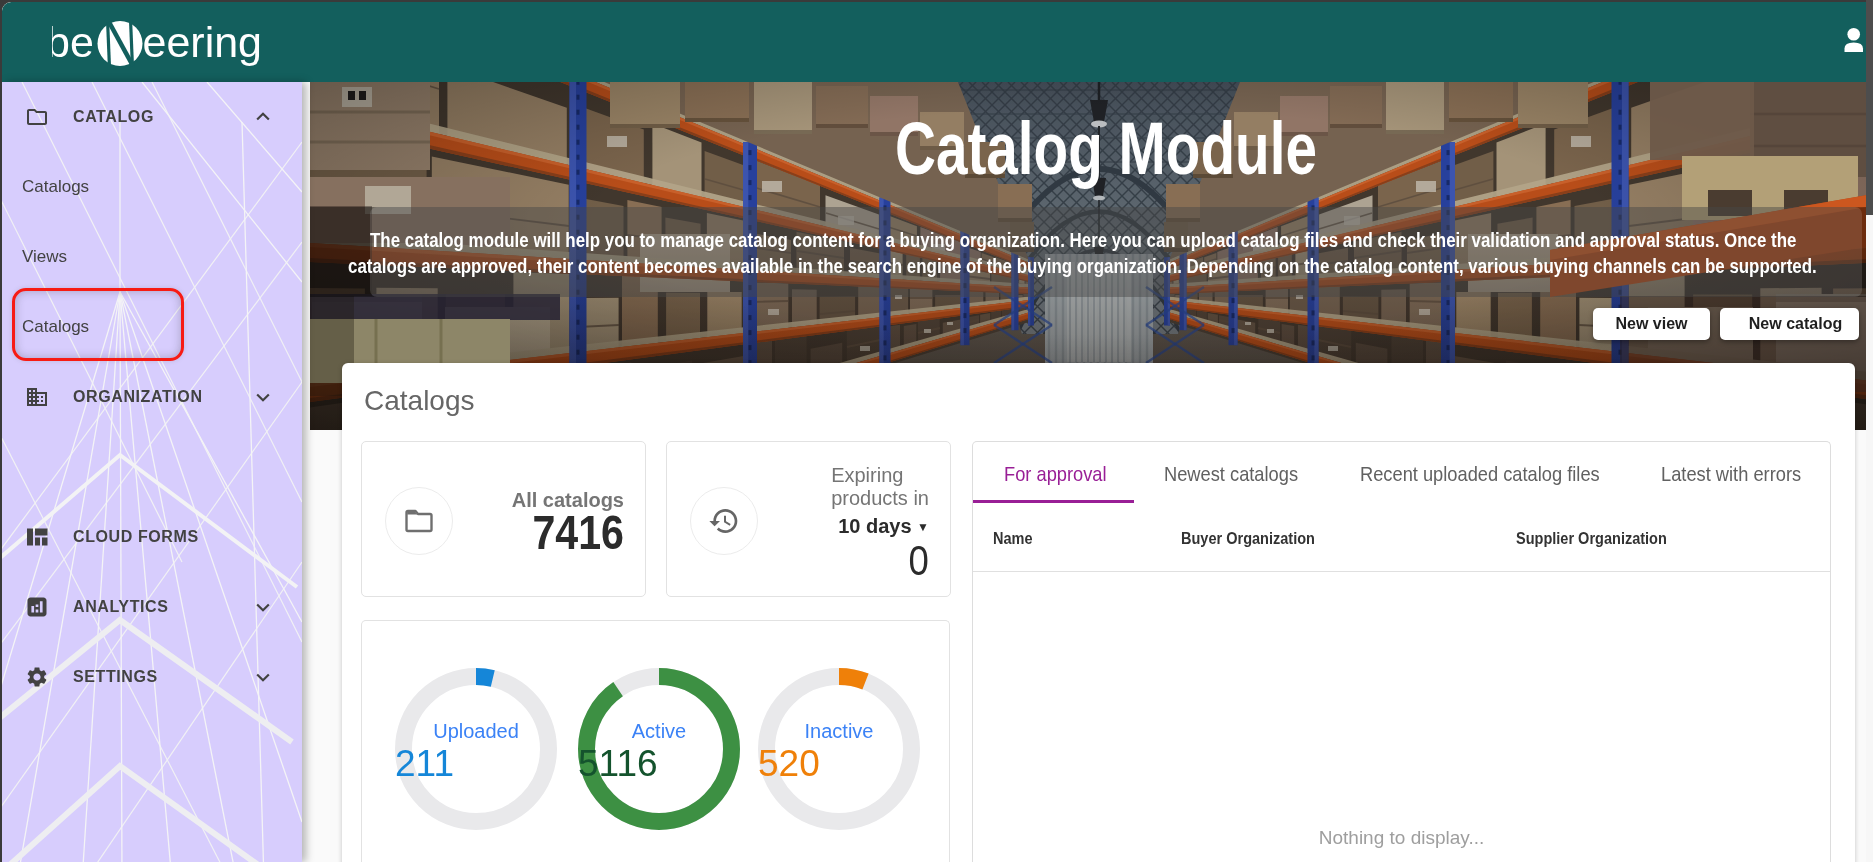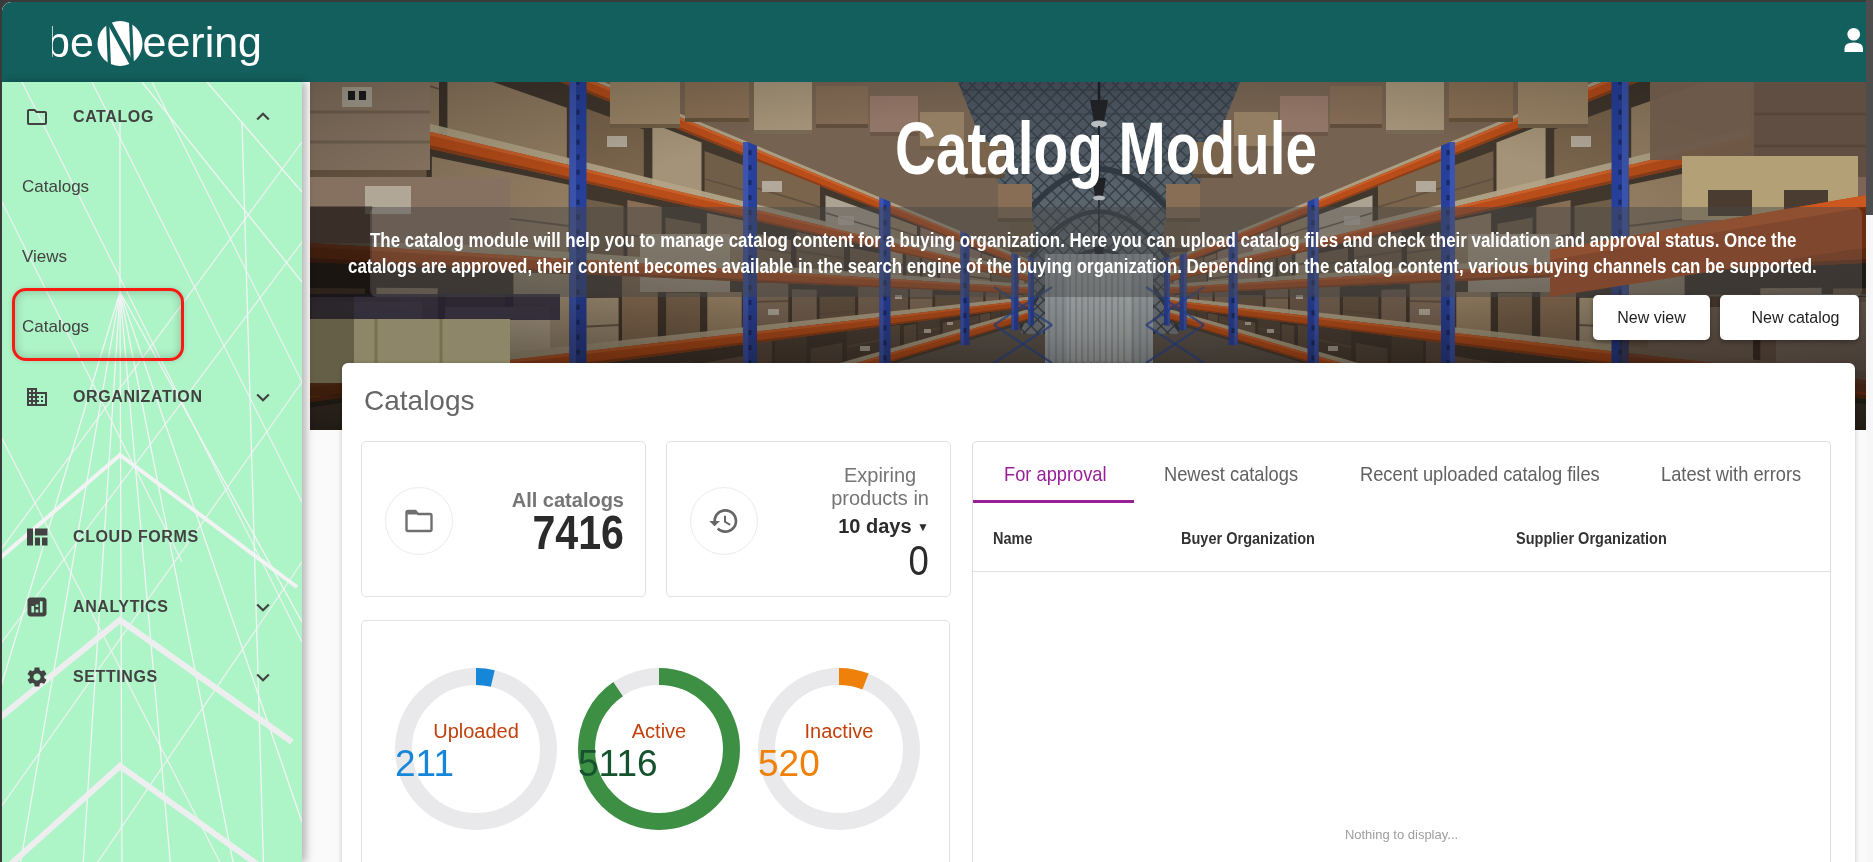--- a/index.html
+++ b/index.html
@@ -7,21 +7,21 @@
     font-family:"Liberation Sans", sans-serif; }
   #stage { position:relative; width:1873px; height:862px; }
   #app { position:absolute; left:2px; top:2px; width:1864px; height:860px;
     background:#fafafa; border-top-left-radius:9px; overflow:hidden; }
   
   #hdr { position:absolute; left:0; top:0; width:1864px; height:80px; background:#135f5d;
     border-top-left-radius:9px; }
   #logo { position:absolute; left:50px; top:14px; height:56px; }
   #usr { position:absolute; left:1842px; top:26px; }
   
-  #side { position:absolute; left:0; top:80px; width:300px; height:780px; background:#86efac;
+  #side { position:absolute; left:0; top:80px; width:300px; height:780px; background:#c4b5fd;
     box-shadow:4px 0 8px rgba(0,0,0,0.28); }
   #side .row { position:absolute; left:0; width:300px; height:40px; color:#424242; }
   #side .row .ic { position:absolute; left:23px; top:50%; transform:translateY(-50%); }
   #side .row .lbl { position:absolute; left:71px; top:50%; transform:translateY(-50%);
     font-size:16px; font-weight:bold; letter-spacing:0.6px; }
   #side .row .sub { position:absolute; left:20px; top:50%; transform:translateY(-50%);
     font-size:17px; }
   #side .row .chev { position:absolute; left:251px; top:50%; transform:translateY(-50%); }
   #redbox { position:absolute; left:10px; top:206px; width:172px; height:73px;
     border:3.2px solid #f71b14; border-radius:14px;
@@ -30,53 +30,53 @@
   #hero { position:absolute; left:300px; top:80px; width:1564px; height:348px; overflow:hidden;margin-left:8px; }
   #hero svg.bg { position:absolute; left:0; top:0; filter:blur(0.7px); }
   #htitle { position:absolute; left:14px; top:23px; width:1564px; text-align:center;
     color:#fff; font-size:75px; font-weight:bold; transform:scaleX(0.756); }
   #hband { position:absolute; left:0; top:125px; width:1564px; height:90px;
     background:rgba(0,0,0,0.38); }
   #hpanel { position:absolute; left:60px; top:125px; width:1492px; height:90px;
     background:rgba(255,255,255,0.13); border-radius:7px; }
   .hline { position:absolute; color:#fff; font-size:20px; font-weight:bold;
     white-space:nowrap; transform:scaleX(0.845); transform-origin:left center; }
-  .hbtn { position:absolute; top:213px; height:45px; background:#fff; border-radius:5px;
-    box-shadow:0 2px 5px rgba(0,0,0,0.35); color:#1f1f1f; font-size:16px; font-weight:normal;
+  .hbtn { position:absolute; top:226px; height:32px; background:#fff; border-radius:5px;
+    box-shadow:0 2px 5px rgba(0,0,0,0.35); color:#1f1f1f; font-size:16px; font-weight:bold;
     display:flex; align-items:center; justify-content:center; }
   #btn1 { left:1283px; width:117px; }
   #btn2 { left:1410px; width:139px;padding-left:12px; }
   
   #card { position:absolute; left:340px; top:361px; width:1513px; height:540px;
     background:#fff; border-radius:6px; box-shadow:0 1px 5px rgba(0,0,0,0.22); }
   #cardtitle { position:absolute; left:22px; top:22px; font-size:28px; color:#666; }
   .statbox { position:absolute; top:78px; width:285px; height:156px;
     border:1px solid #e2e2e2; border-radius:5px; background:#fff; }
   #sb1 { left:19px;font-weight:bold; } #sb2 { left:324px; }
   .statbox .circ { position:absolute; left:23px; top:45px; width:68px; height:68px;
     border:1px solid #ececec; border-radius:50%; display:flex; align-items:center; justify-content:center; }
-  .statbox .rlabel { position:absolute; right:21px; text-align:center; color:#757575; font-size:20px; }
+  .statbox .rlabel { position:absolute; right:21px; text-align:left; color:#757575; font-size:20px; }
   .statbox .rnum { position:absolute; right:21px; text-align:right; color:#2b2b2b; }
   #donutbox { position:absolute; left:19px; top:257px; width:589px; height:283px;
     border:1px solid #e2e2e2; border-radius:5px 5px 0 0; border-bottom:none; background:#fff; }
   .donut { position:absolute; top:47px; width:162px; height:162px; }
-  .donut .dl { position:absolute; width:162px; text-align:center; top:52px; color:#c2410c; font-size:20px; }
+  .donut .dl { position:absolute; width:162px; text-align:center; top:52px; color:#3b82f6; font-size:20px; }
   .donut .dn { position:absolute; width:162px; top:75px; font-size:37px; line-height:42px; }
   
   #panel { position:absolute; left:630px; top:78px; width:859px; height:462px;
     border:1px solid #ddd; border-radius:5px 5px 0 0; border-bottom:none; background:#fff; }
   .tab { position:absolute; top:0; height:63px; display:flex; align-items:center;
     font-size:21px; color:#616161; transform:scaleX(0.87); transform-origin:left center; }
   #tab1 { color:#991f96; }
   #tabline { position:absolute; left:0; top:58px; width:161px; height:3px; background:#991f96; }
   .th { position:absolute; top:76px; height:40px; display:flex; align-items:center;
     font-size:16.5px; font-weight:bold; color:#333; transform:scaleX(0.88); transform-origin:left center; }
   #thrule { position:absolute; left:0; top:129px; width:857px; height:1px; background:#e0e0e0; }
   #nothing { position:absolute; left:0; top:385px; width:857px; text-align:center;
-    color:#9e9e9e; font-size:13px; }
+    color:#9e9e9e; font-size:19px; }
   .mic { fill:#424242; }
   
   #sbar { position:absolute; left:1866px; top:0; width:7px; height:862px; background:#f7f7f7; }
   #sbthumb { position:absolute; left:0; top:0; width:7px; height:215px; background:#4d4d4d; }
 </style>
 </head>
 <body>
 <div id="stage">
  <div id="app">
   <div id="hero">

